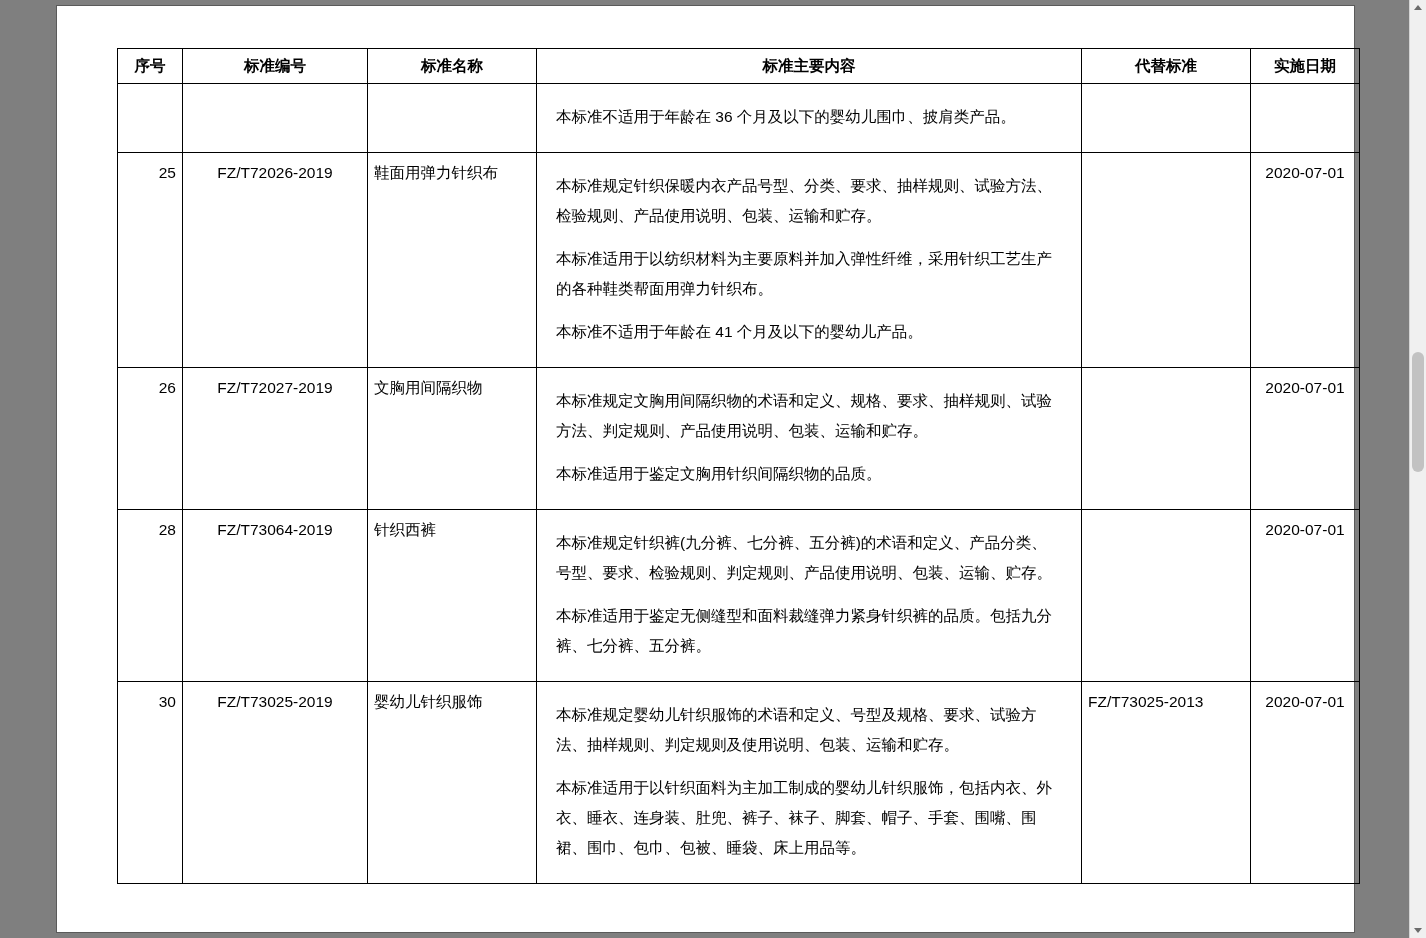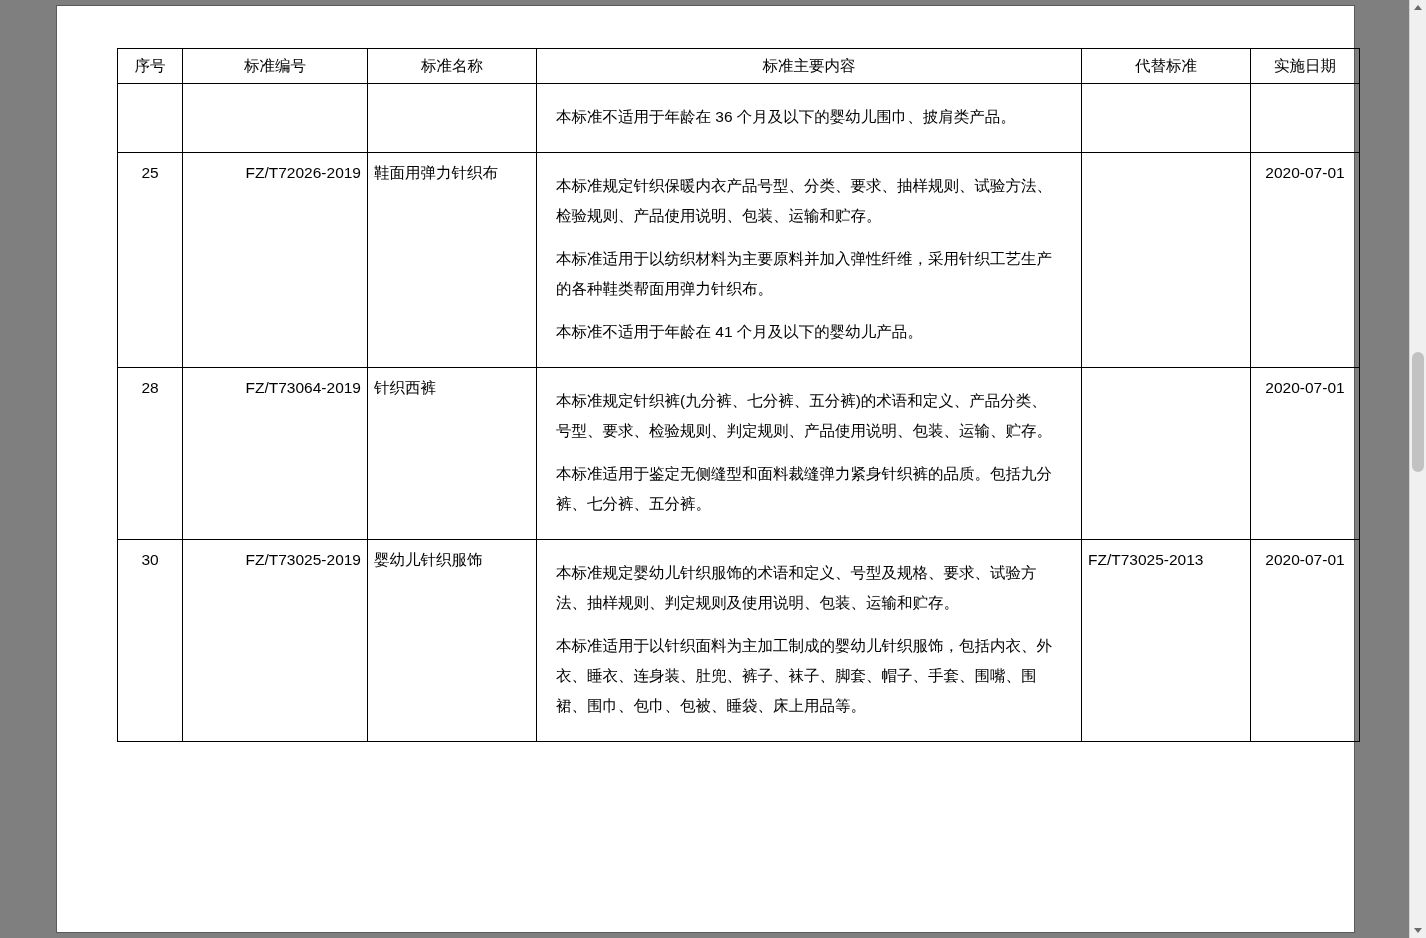--- a/index.html
+++ b/index.html
@@ -42,27 +42,27 @@
     border: 1px solid #000000;
     vertical-align: top;
     padding: 5px 6px 7px 6px;
     font-size: 15.5px;
     line-height: 30px;
     color: #000000;
     font-weight: normal;
   }
   table.doc thead th {
     text-align: center;
-    font-weight: normal;
+    font-weight: bold;
     padding: 6px 4px;
     line-height: 22px;
     font-size: 15.5px;
   }
-  .c-no     { width: 56px;  text-align: center; }
-  .c-code   { width: 176px; text-align: right; }
+  .c-no     { width: 56px;  text-align: right; }
+  .c-code   { width: 176px; text-align: center; }
   .c-name   { width: 160px; text-align: left; }
   .c-content{ width: 536px; text-align: left; }
   .c-repl   { width: 160px; text-align: left; }
   .c-date   { width: 100px; text-align: center; }
   thead .c-no, thead .c-code, thead .c-name, thead .c-content,
   thead .c-repl, thead .c-date { text-align: center; }
   .content-para { margin: 13px; }
   
   #scrollbar {
     position: absolute;
@@ -139,20 +139,31 @@
             <td class="c-name">鞋面用弹力针织布</td>
             <td class="c-content">
               <p class="content-para">本标准规定针织保暖内衣产品号型、分类、要求、抽样规则、试验方法、检验规则、产品使用说明、包装、运输和贮存。</p>
               <p class="content-para">本标准适用于以纺织材料为主要原料并加入弹性纤维，采用针织工艺生产的各种鞋类帮面用弹力针织布。</p>
               <p class="content-para">本标准不适用于年龄在 41 个月及以下的婴幼儿产品。</p>
             </td>
             <td class="c-repl"></td>
             <td class="c-date">2020-07-01</td>
           </tr>
 
+          <tr>
+            <td class="c-no">26</td>
+            <td class="c-code">FZ/T72027-2019</td>
+            <td class="c-name">文胸用间隔织物</td>
+            <td class="c-content">
+              <p class="content-para">本标准规定文胸用间隔织物的术语和定义、规格、要求、抽样规则、试验方法、判定规则、产品使用说明、包装、运输和贮存。</p>
+              <p class="content-para">本标准适用于鉴定文胸用针织间隔织物的品质。</p>
+            </td>
+            <td class="c-repl"></td>
+            <td class="c-date">2020-07-01</td>
+          </tr>
 
 
           <tr>
             <td class="c-no">28</td>
             <td class="c-code">FZ/T73064-2019</td>
             <td class="c-name">针织西裤</td>
             <td class="c-content">
               <p class="content-para">本标准规定针织裤(九分裤、七分裤、五分裤)的术语和定义、产品分类、号型、要求、检验规则、判定规则、产品使用说明、包装、运输、贮存。</p>
               <p class="content-para">本标准适用于鉴定无侧缝型和面料裁缝弹力紧身针织裤的品质。包括九分裤、七分裤、五分裤。</p>
             </td>

